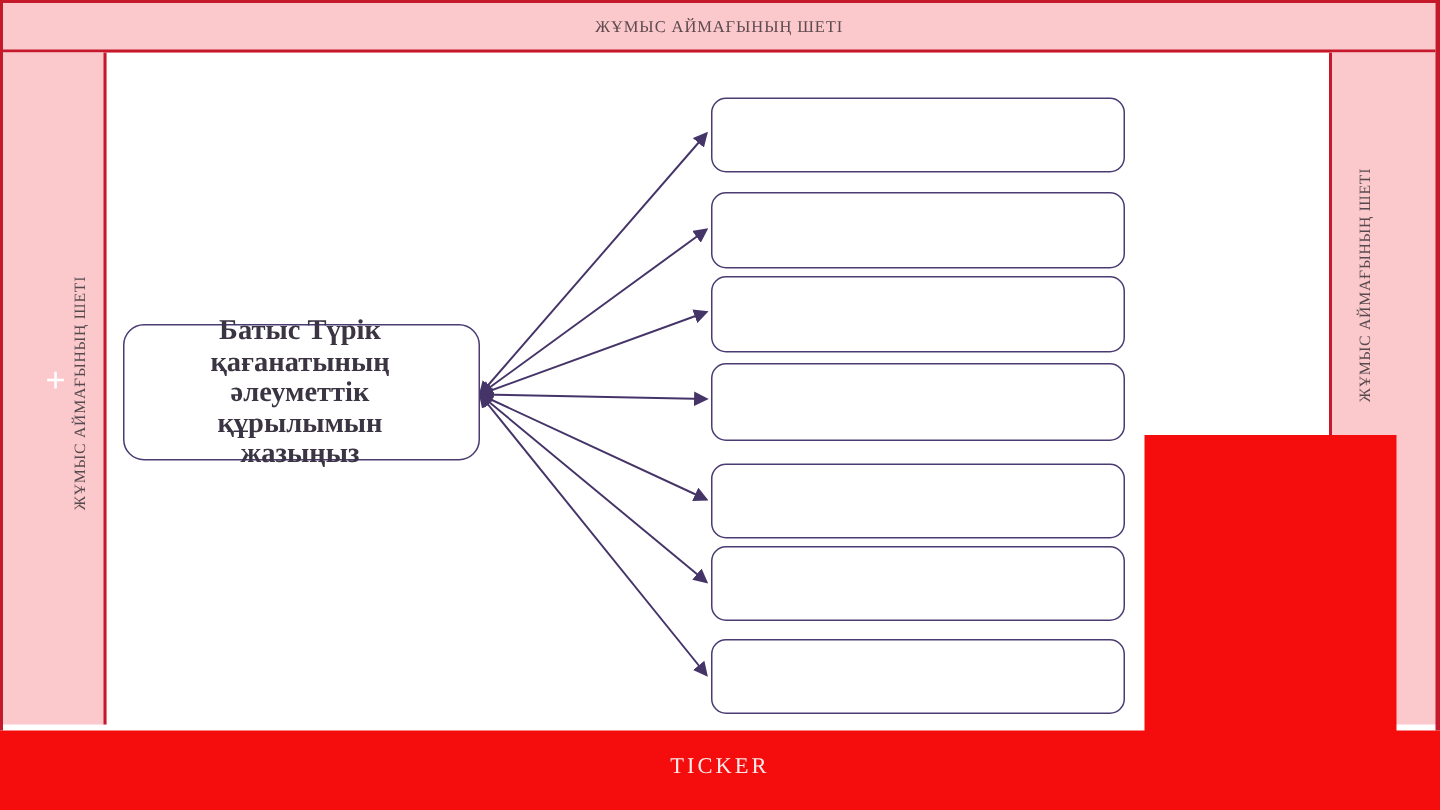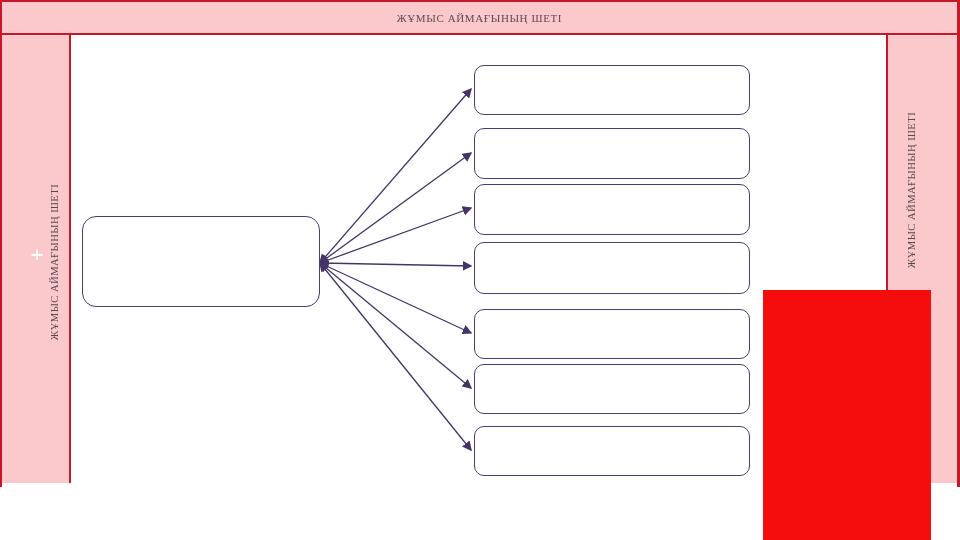--- a/index.html
+++ b/index.html
@@ -94,25 +94,29 @@
       <line x1="320" y1="263" x2="471" y2="153" marker-start="url(#ah)" marker-end="url(#ah)"></line>
       <line x1="320" y1="263" x2="471" y2="208" marker-start="url(#ah)" marker-end="url(#ah)"></line>
       <line x1="320" y1="263" x2="471" y2="266" marker-start="url(#ah)" marker-end="url(#ah)"></line>
       <line x1="320" y1="263" x2="471" y2="333" marker-start="url(#ah)" marker-end="url(#ah)"></line>
       <line x1="320" y1="263" x2="471" y2="388" marker-start="url(#ah)" marker-end="url(#ah)"></line>
       <line x1="320" y1="263" x2="471" y2="450" marker-start="url(#ah)" marker-end="url(#ah)"></line>
     </g>
   </svg>
 
   <div class="prompt-box"></div>
+  <div class="prompt-text">Батыс Түрік қағанатының әлеуметтік құрылымын жазыңыз</div>
 
   <div class="answer-box" style="top:65px;height:48px;"></div>
   <div class="answer-box" style="top:128px;height:49px;"></div>
   <div class="answer-box" style="top:184px;height:49px;"></div>
   <div class="answer-box" style="top:242px;height:50px;"></div>
   <div class="answer-box" style="top:309px;height:48px;"></div>
   <div class="answer-box" style="top:364px;height:48px;"></div>
   <div class="answer-box" style="top:426px;height:48px;"></div>
 
   <div class="red-rect"></div>
 
+  <div class="ticker-bar">
+    <span class="ticker-label">TICKER</span>
+  </div>
 
 </div>
 
 </body></html>

